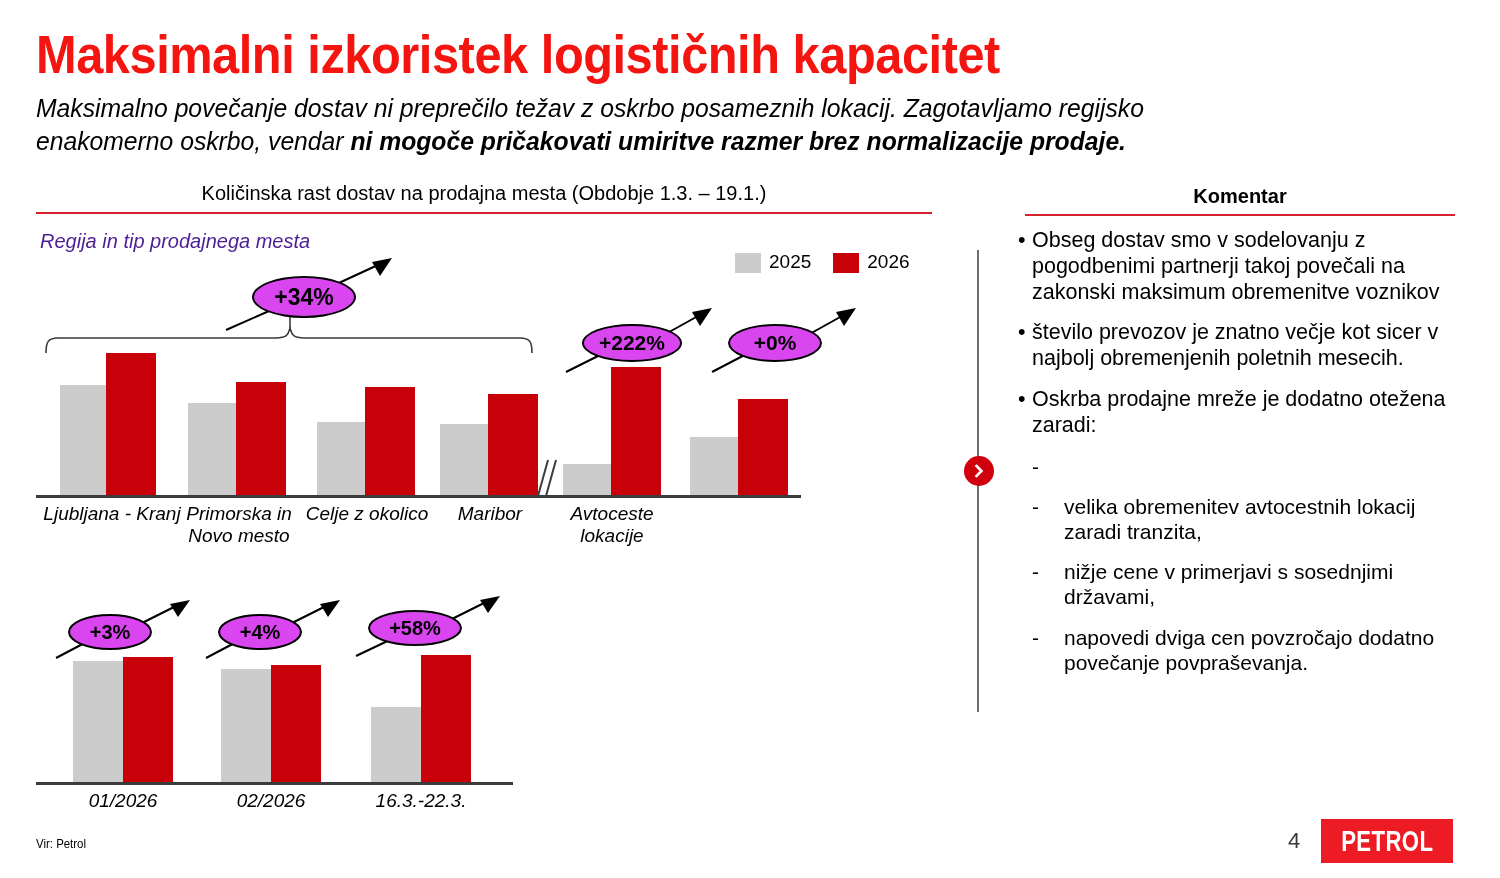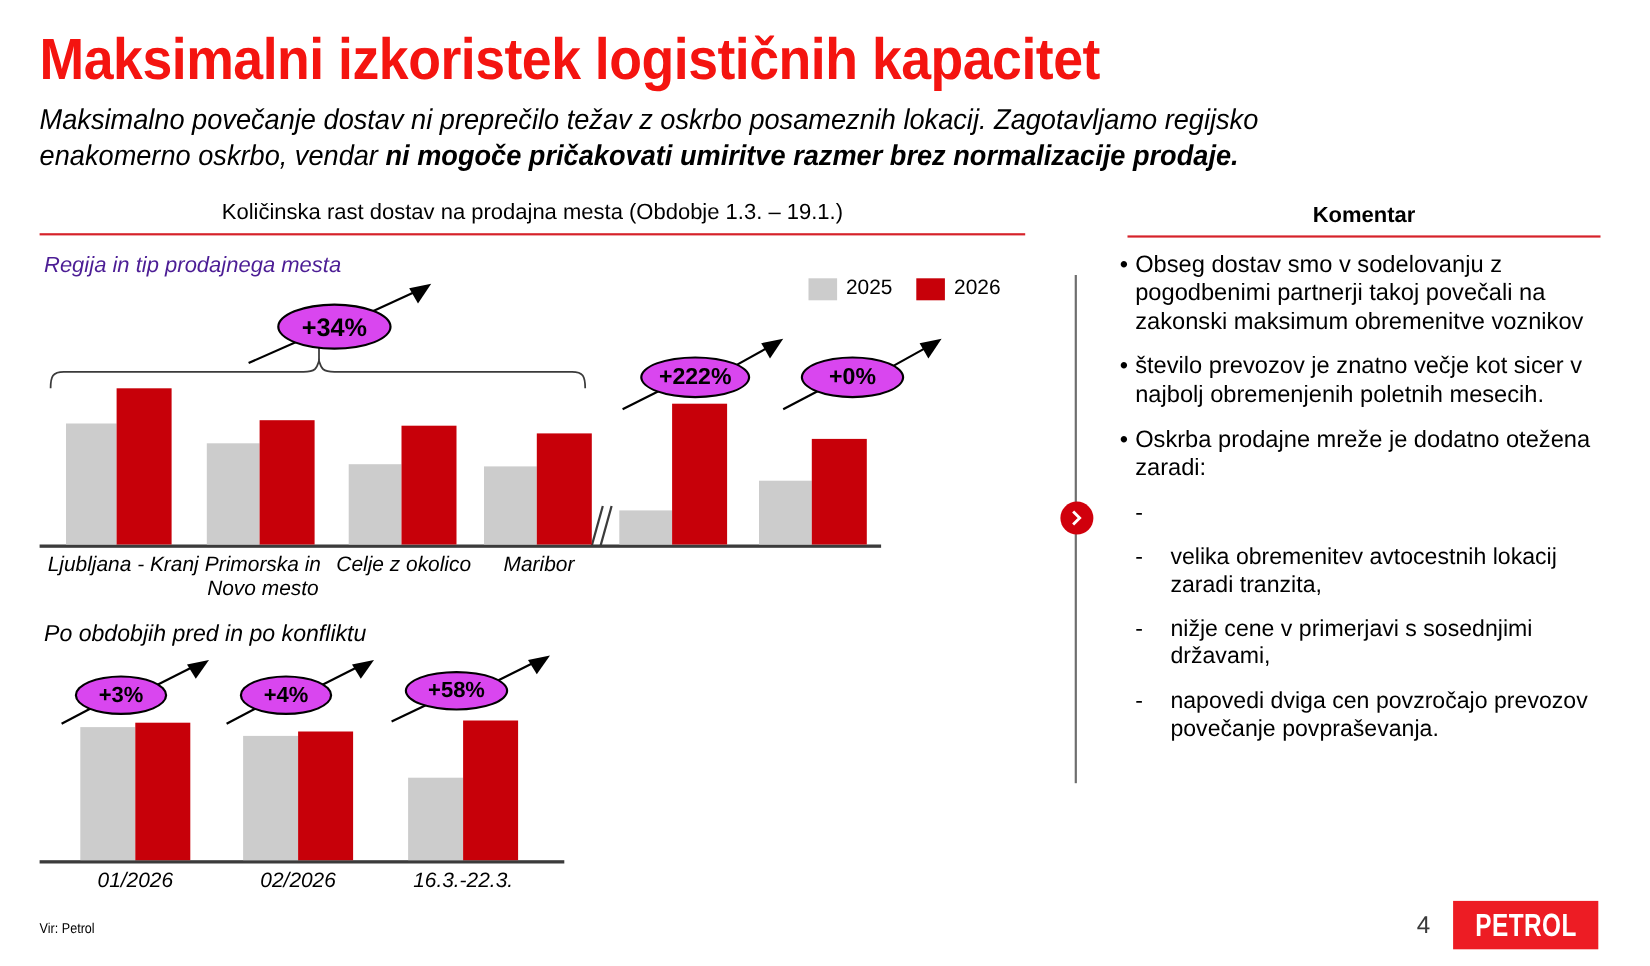--- a/index.html
+++ b/index.html
@@ -176,20 +176,21 @@
     <div class="bar gray" style="left:281px; width:48px; height:73px;"></div>
     <div class="bar red" style="left:329px; width:50px; height:108px;"></div>
     <div class="xlabel" style="left:261px; width:140px;">Celje z okolico</div>
 
     <div class="bar gray" style="left:404px; width:48px; height:71px;"></div>
     <div class="bar red" style="left:452px; width:50px; height:101px;"></div>
     <div class="xlabel" style="left:384px; width:140px;">Maribor</div>
 
     <div class="bar gray" style="left:527px; width:48px; height:31px;"></div>
     <div class="bar red" style="left:575px; width:50px; height:128px;"></div>
+    <div class="xlabel" style="left:506px; width:140px;">Avtoceste lokacije</div>
 
     <div class="bar gray" style="left:654px; width:48px; height:58px;"></div>
     <div class="bar red" style="left:702px; width:50px; height:96px;"></div>
 
     <div class="callout" style="left:188px; top:0px; width:180px; height:80px;">
       <svg width="180" height="80">
         <line x1="2" y1="72" x2="70" y2="42" stroke="#000" stroke-width="2"></line>
         <line x1="104" y1="30" x2="156" y2="6" stroke="#000" stroke-width="2"></line>
         <polygon points="168,0 148,4 156,18" fill="#000"></polygon>
       </svg>
@@ -208,21 +209,20 @@
     <div class="callout" style="left:674px; top:48px; width:160px; height:72px;">
       <svg width="160" height="72">
         <line x1="2" y1="66" x2="48" y2="42" stroke="#000" stroke-width="2"></line>
         <line x1="96" y1="30" x2="132" y2="10" stroke="#000" stroke-width="2"></line>
         <polygon points="146,2 126,6 134,20" fill="#000"></polygon>
       </svg>
       <div class="bubble" style="left:18px; top:18px; width:94px; height:38px; font-size:21px;">+0%</div>
     </div>
   </div>
 
-  <div class="panel-sub2">Po obdobjih pred in po konfliktu</div>
 
   <div class="chart" id="chart-lower">
     <div class="axis"></div>
 
     <div class="bar gray" style="left:37px;  width:50px; height:121px;"></div>
     <div class="bar red" style="left:87px;  width:50px; height:125px;"></div>
     <div class="xlabel" style="left:17px; width:140px;">01/2026</div>
 
     <div class="bar gray" style="left:185px; width:50px; height:113px;"></div>
     <div class="bar red" style="left:235px; width:50px; height:117px;"></div>
@@ -289,21 +289,21 @@
     <div class="c-item dash">
       <span class="mk">-</span>
       <span>velika obremenitev avtocestnih lokacij zaradi tranzita,</span>
     </div>
     <div class="c-item dash">
       <span class="mk">-</span>
       <span>nižje cene v primerjavi s sosednjimi državami,</span>
     </div>
     <div class="c-item dash">
       <span class="mk">-</span>
-      <span>napovedi dviga cen povzročajo prevozov povečanje povpraševanja.</span>
+      <span>napovedi dviga cen povzročajo dodatno povečanje povpraševanja.</span>
     </div>
   </div>
 
   <div class="source">Vir: Petrol</div>
   <div class="pagenum">4</div>
   <div class="logo">
     <span>PETROL</span>
   </div>
 
 </div>

